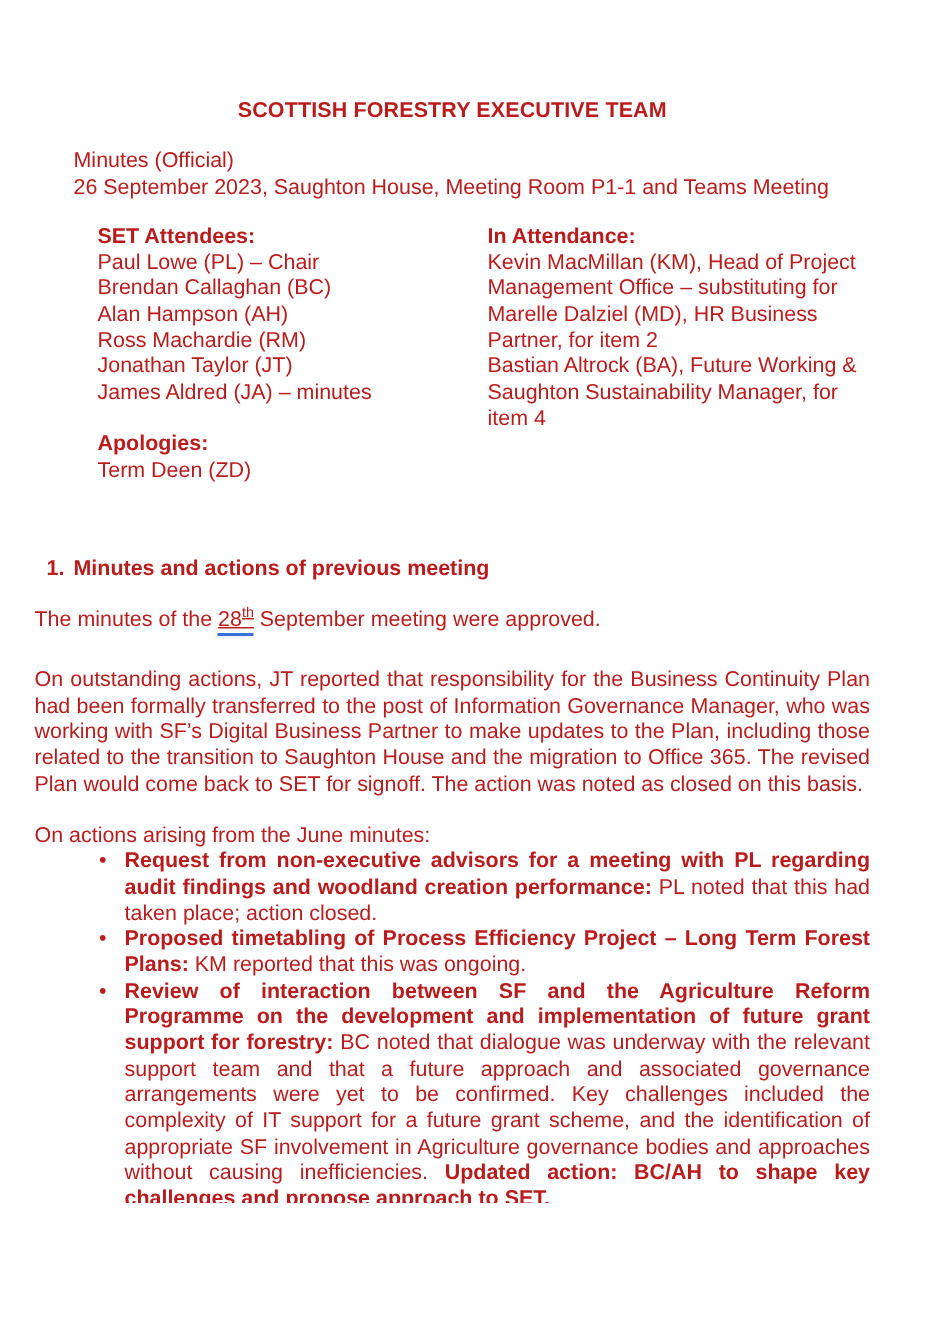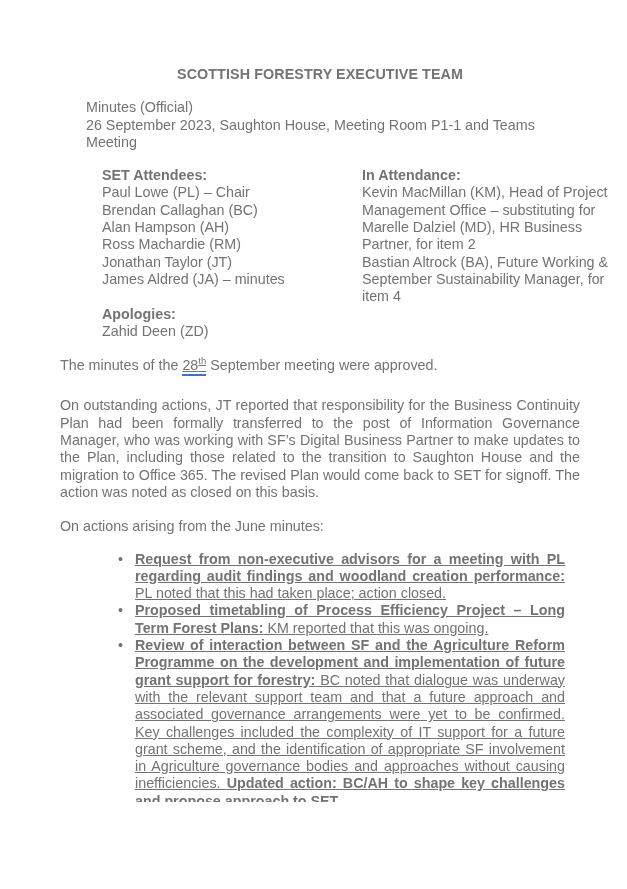--- a/index.html
+++ b/index.html
@@ -5,24 +5,24 @@
   html, body { margin: 0; padding: 0; }
   body {
     background: #ffffff;
     font-family: "Liberation Sans", "DejaVu Sans", sans-serif;
   }
   .page {
     position: relative;
     width: 627px;
     height: 802px;
     background: #ffffff;
-    color: #737373;
+    color: #b91c1c;
     font-size: 14.3px;
     line-height: 17.3px;
-    padding: 66px 47px 0 60px;
+    padding: 66px 47px 0 23px;
     box-sizing: border-box;
     overflow: hidden;
   }
   .doc-title {
     text-align: center;
     font-weight: 700;
     letter-spacing: 0.1px;
   }
   .subtitle {
     margin-top: 16px;
@@ -50,24 +50,23 @@
     text-decoration: underline;
     border-bottom: 2px solid #3a6fd8;
     padding-bottom: 0.5px;
   }
   .date-ref sup {
     font-size: 9.5px;
     line-height: 0;
     text-decoration: underline;
   }
   ul.bullet-list {
-    margin: 15px;
+    margin: 0;
     padding: 0 0 0 60px;
     list-style: none;
-    text-decoration: underline;
   }
   ul.bullet-list li {
     position: relative;
     text-align: justify;
   }
   ul.bullet-list li::before {
     content: "\2022";
     position: absolute;
     left: -17px;
     top: 0;
@@ -89,34 +88,37 @@
     <div class="att-col-left">
       <div class="bold">SET Attendees:</div>
       <div>Paul Lowe (PL) – Chair</div>
       <div>Brendan Callaghan (BC)</div>
       <div>Alan Hampson (AH)</div>
       <div>Ross Machardie (RM)</div>
       <div>Jonathan Taylor (JT)</div>
       <div>James Aldred (JA) – minutes</div>
       <div class="spacer-line"></div>
       <div class="bold">Apologies:</div>
-      <div>Zahid Deen (ZD)</div>
+      <div>Term Deen (ZD)</div>
     </div>
     <div class="att-col-right">
       <div class="bold">In Attendance:</div>
       <div>Kevin MacMillan (KM), Head of Project</div>
       <div>Management Office – substituting for</div>
       <div>Marelle Dalziel (MD), HR Business</div>
       <div>Partner, for item 2</div>
       <div>Bastian Altrock (BA), Future Working &amp;</div>
-      <div>September Sustainability Manager, for</div>
+      <div>Saughton Sustainability Manager, for</div>
       <div>item 4</div>
     </div>
   </div>
 
+  <div class="sec-heading">
+    <span class="sec-num">1.</span><span>Minutes and actions of previous meeting</span>
+  </div>
 
   <div class="para">
     <span>The minutes of the </span><span class="date-ref"><span>28</span><sup>th</sup></span><span> September meeting were approved.</span>
   </div>
 
   <div class="para justified">On outstanding actions, JT reported that responsibility for the Business Continuity Plan had been formally transferred to the post of Information Governance Manager, who was working with SF’s Digital Business Partner to make updates to the Plan, including those related to the transition to Saughton House and the migration to Office 365. The revised Plan would come back to SET for signoff. The action was noted as closed on this basis.</div>
 
   <div class="para">On actions arising from the June minutes:</div>
 
   <ul class="bullet-list">

